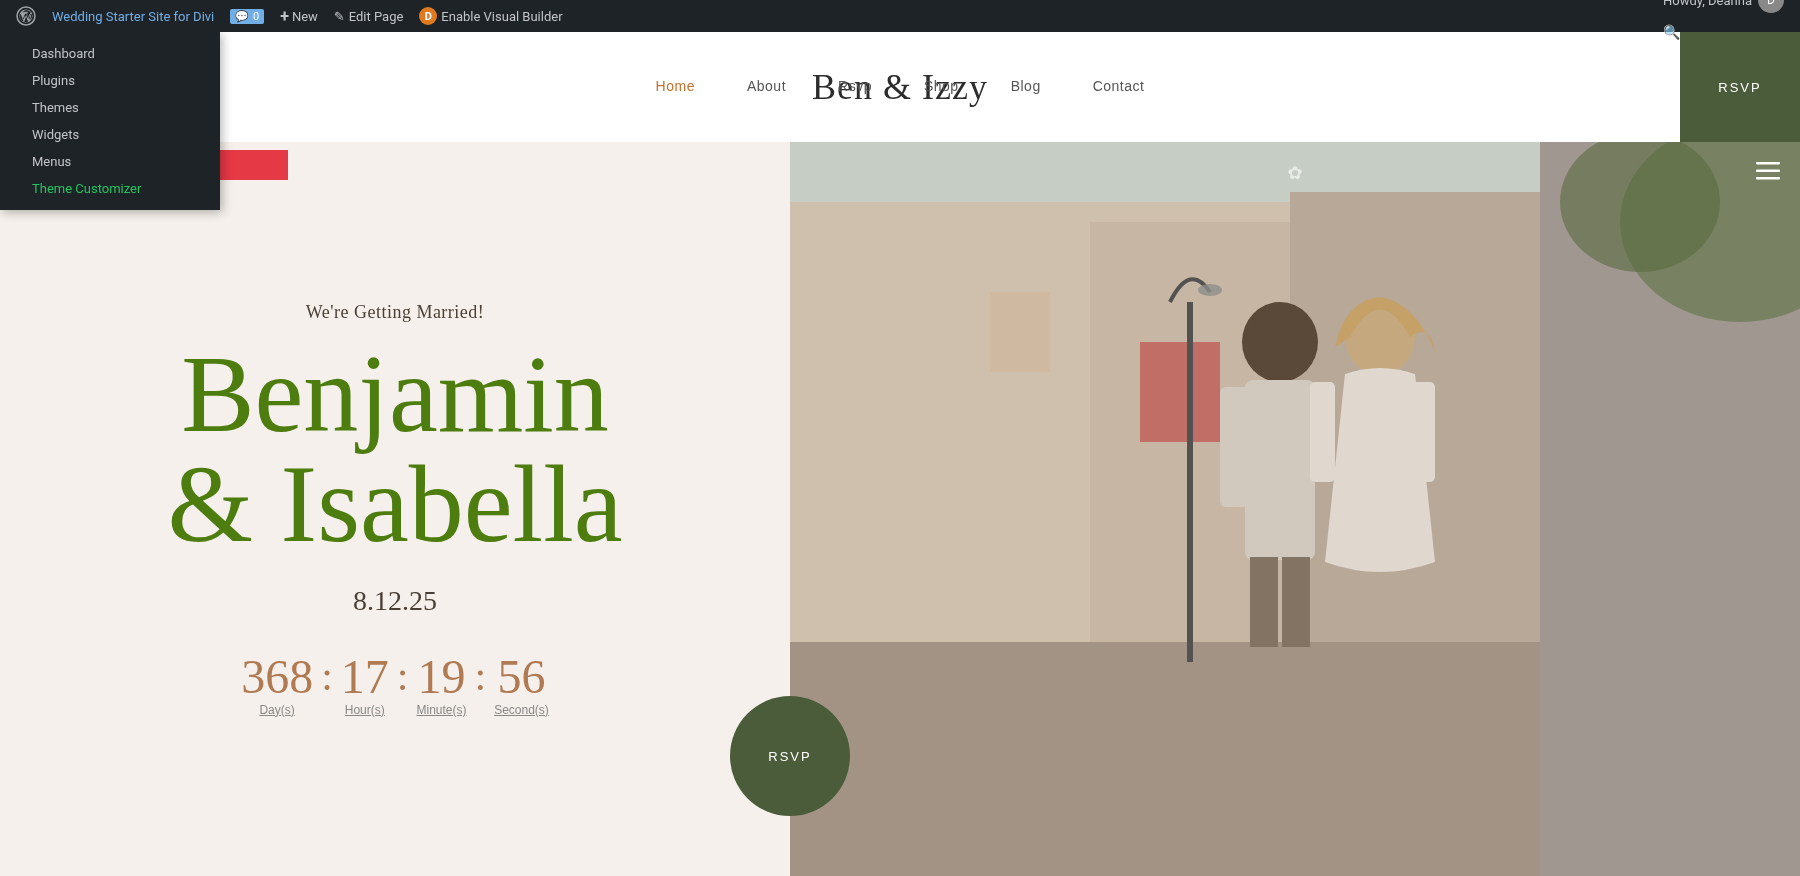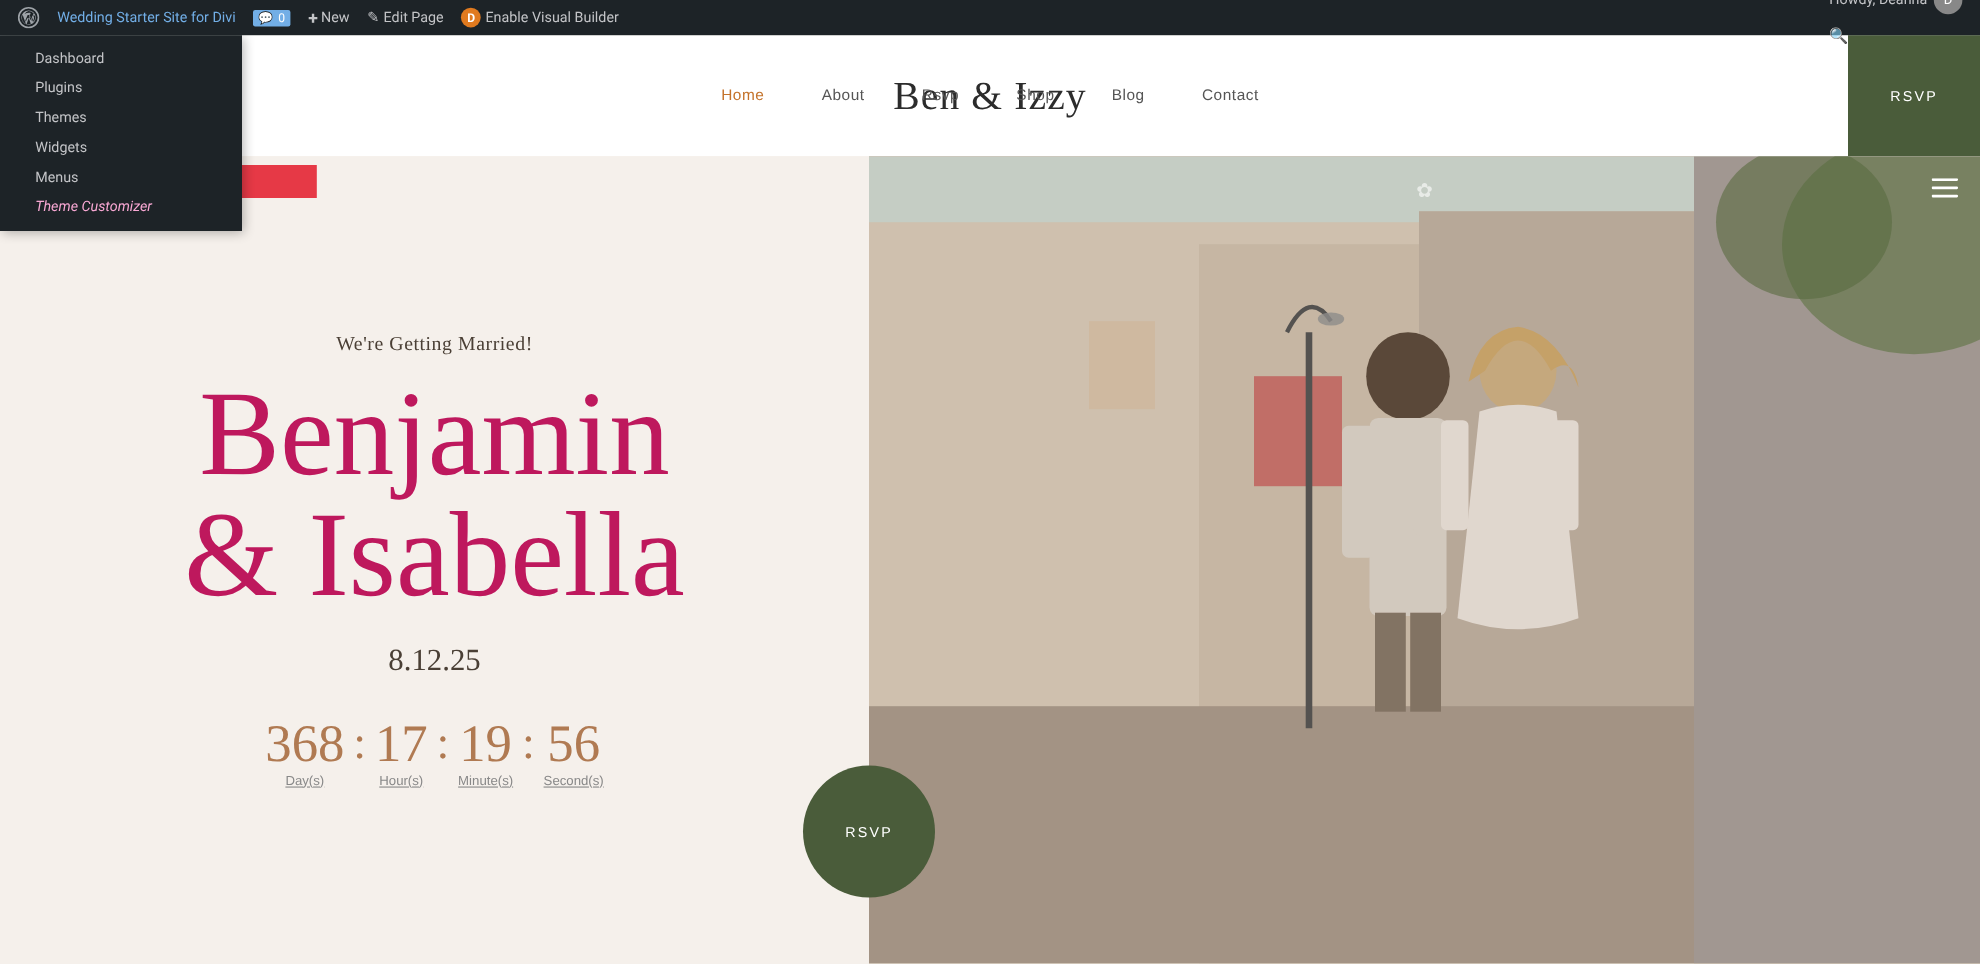--- a/index.html
+++ b/index.html
@@ -78,23 +78,22 @@
     .dropdown-item {
       display: block;
       color: #c3c4c7;
       font-family: -apple-system, BlinkMacSystemFont, "Segoe UI", Roboto, sans-serif;
       font-size: 13px;
       padding: 6px 32px;
       cursor: pointer;
       text-decoration: none;
     }
     .dropdown-item.highlighted {
-      color: #f9a8d4;
+      color: #22c55e;
       position: relative;
-      font-style: italic;
     }
 
     
     .arrow-indicator {
       position: fixed;
       top: 150px;
       left: 148px;
       z-index: 9997;
       display: flex;
       align-items: center;
@@ -212,21 +211,21 @@
     .getting-married {
       font-family: Georgia, serif;
       font-size: 18px;
       color: #4a3f35;
       margin-bottom: 16px;
       letter-spacing: 0.5px;
     }
     .names-large {
       font-family: Georgia, serif;
       font-size: 110px;
-      color: #be185d;
+      color: #4d7c0f;
       line-height: 1;
       text-align: center;
       margin-bottom: 10px;
     }
     .wedding-date {
       font-family: Georgia, serif;
       font-size: 28px;
       color: #4a3f35;
       margin-top: 16px;
       margin-bottom: 28px;

